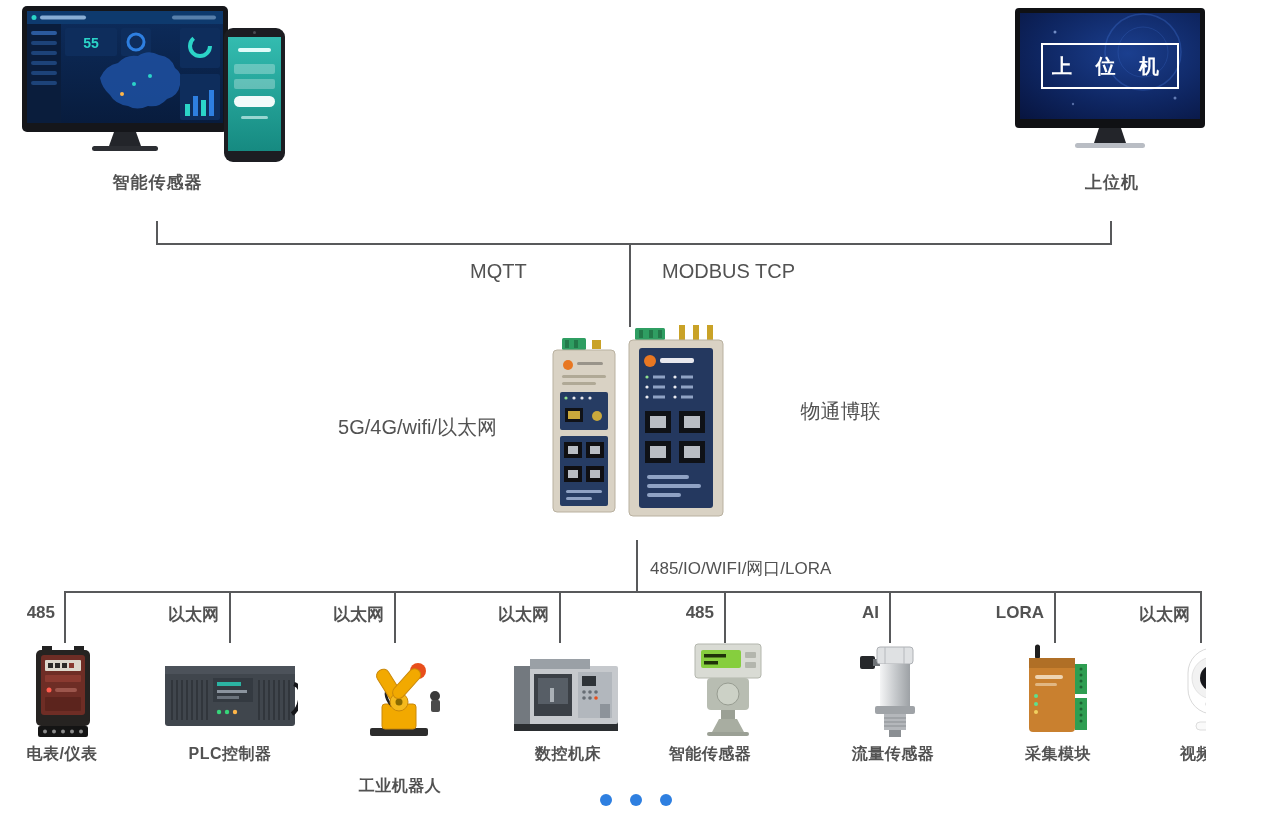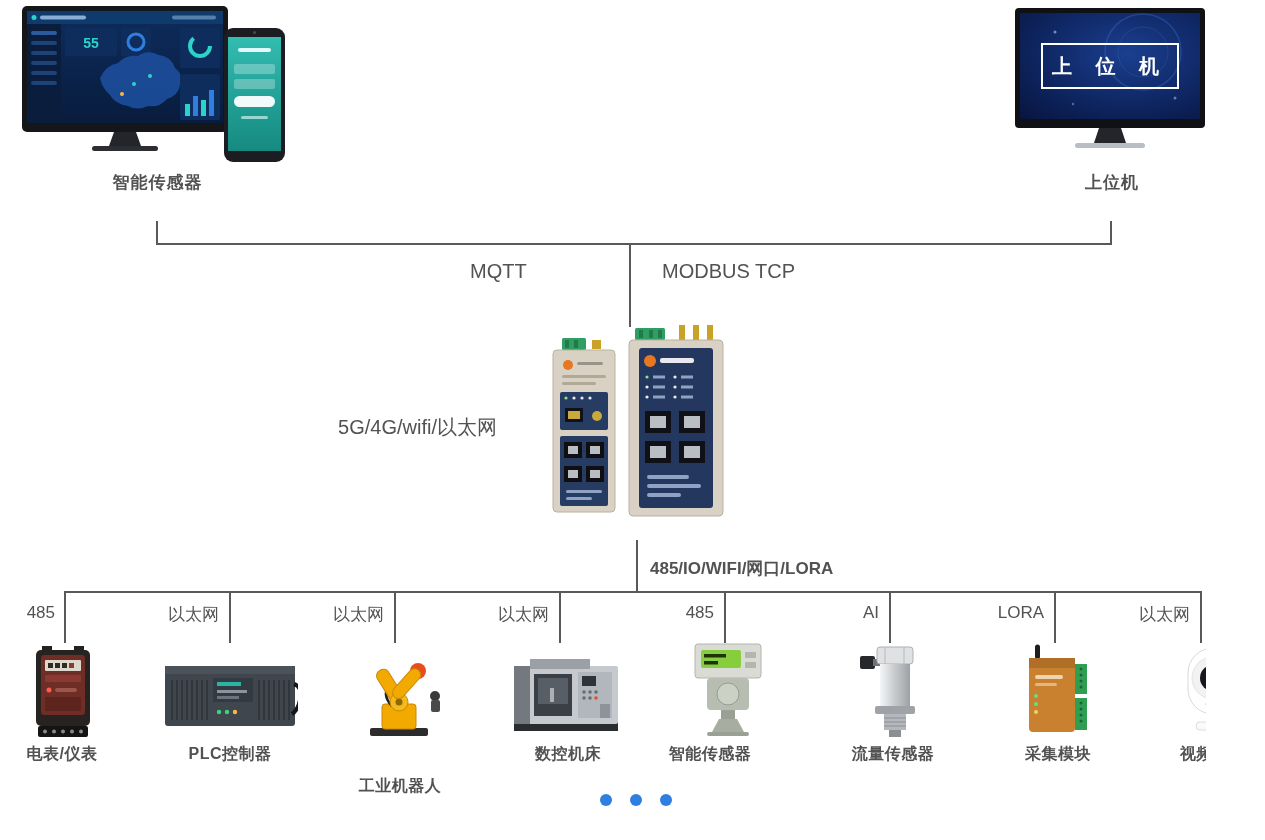--- a/index.html
+++ b/index.html
@@ -6,21 +6,21 @@
   .canvas{
     position:relative;width:1206px;height:840px;background:#ffffff;
     font-family:"Liberation Sans","DejaVu Sans",sans-serif;color:#525252;
     overflow:hidden;
   }
   .line{position:absolute;background:#58595b;}
   .lbl{position:absolute;color:#525252;}
   .caption{font-size:17px;font-weight:600;text-align:center;letter-spacing:1px;}
   .proto{font-size:20px;font-weight:500;}
   .gwlbl{font-size:20px;font-weight:500;text-align:center;line-height:30px;}
-  .linklbl{font-size:17px;font-weight:400;text-align:right;}
+  .linklbl{font-size:17px;font-weight:700;text-align:right;}
   .devlbl{font-size:16px;font-weight:600;text-align:center;letter-spacing:0.5px;}
   .dot{position:absolute;width:12px;height:12px;border-radius:50%;background:#2e7fe0;cursor:pointer;}
   .fig{position:absolute;}
   svg{display:block;}
 </style>
 </head>
 <body>
 
 <div class="canvas">
 
@@ -187,24 +187,25 @@
       <rect x="52" y="116" width="26" height="22" fill="#0f1116"></rect>
         <rect x="57" y="121" width="16" height="12" fill="#b9bdc4"></rect>
       <rect x="20" y="150" width="42" height="4" rx="2" fill="#8fa2c4"></rect>
       <rect x="20" y="159" width="54" height="4" rx="2" fill="#8fa2c4"></rect>
       <rect x="20" y="168" width="34" height="4" rx="2" fill="#8fa2c4"></rect>
     </svg>
   </div>
 
   <div class="lbl gwlbl" style="left:295px;top:412px;width:245px">5G/4G/wifi/以太网</div>
   <div class="lbl gwlbl" style="left:743px;top:396px;width:195px">
+    <div>物通博联</div>
   </div>
 
   <div class="line" style="left:636px;top:540px;width:2px;height:53px"></div>
-  <div class="lbl" style="left:650px;top:557px;font-size:17px;font-weight:700">485/IO/WIFI/网口/LORA</div>
+  <div class="lbl" style="left:650px;top:557px;font-size:17px;font-weight:400">485/IO/WIFI/网口/LORA</div>
   <div class="line" style="left:64px;top:591px;width:1138px;height:2px"></div>
 
   <div class="line" style="left:64px;top:591px;width:2px;height:52px"></div>
   <div class="line" style="left:229px;top:591px;width:2px;height:52px"></div>
   <div class="line" style="left:394px;top:591px;width:2px;height:52px"></div>
   <div class="line" style="left:559px;top:591px;width:2px;height:52px"></div>
   <div class="line" style="left:724px;top:591px;width:2px;height:52px"></div>
   <div class="line" style="left:889px;top:591px;width:2px;height:52px"></div>
   <div class="line" style="left:1054px;top:591px;width:2px;height:52px"></div>
   <div class="line" style="left:1200px;top:591px;width:2px;height:52px"></div>

